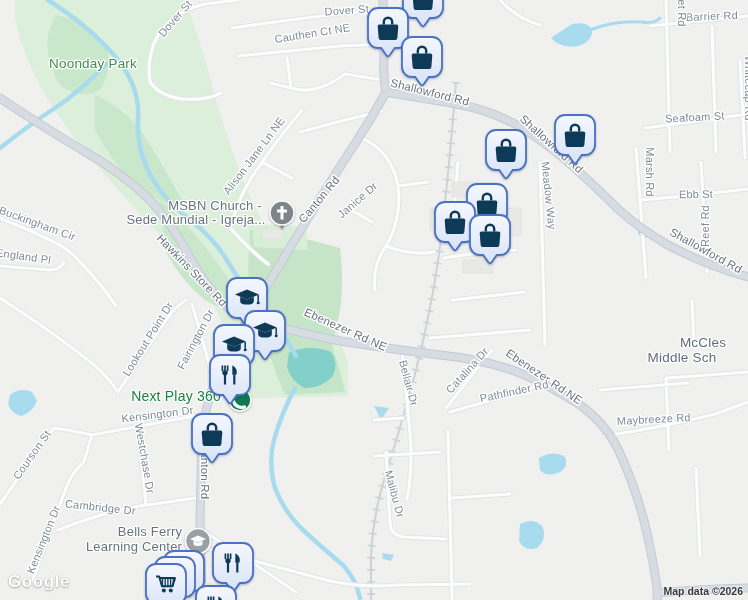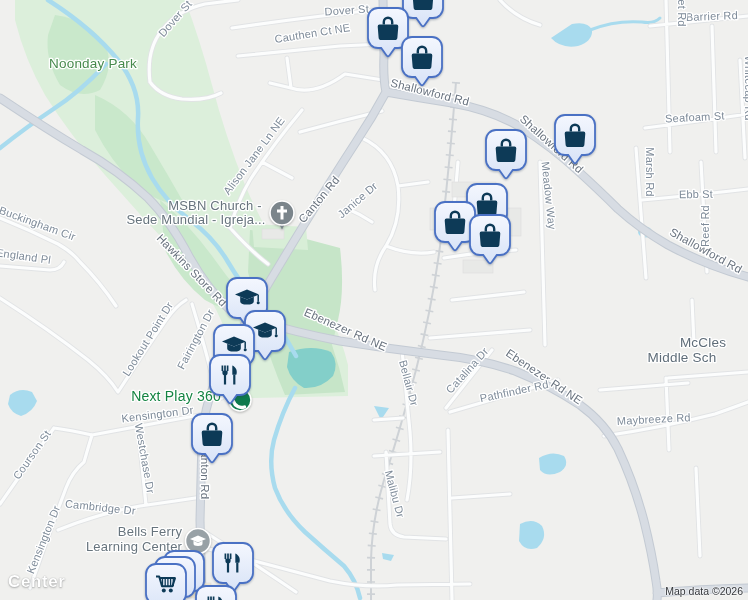--- a/index.html
+++ b/index.html
@@ -38,20 +38,21 @@
   
   #google-logo{
     position:absolute;left:8px;bottom:8px;font-size:17px;font-weight:bold;
     color:#ffffff;letter-spacing:.6px;
     text-shadow:0 0 1px rgba(60,64,67,.45),0 1px 2px rgba(60,64,67,.35);
     user-select:none;cursor:pointer;
   }
   #attribution{
     position:absolute;right:5px;bottom:3px;font-size:10.5px;color:#34373b;
     text-shadow:0 0 2px #fff,0 0 2px #fff,0 0 2px #fff;
+    font-weight:bold;
   }
 </style>
 </head>
 <body>
 
 <div id="viewport">
   <svg id="map-svg" width="748" height="600" viewBox="0 0 748 600">
     <defs>
       <linearGradient id="pinGrad" x1="0" y1="0" x2="0" y2="1">
         <stop offset="0" stop-color="#f4f7fe"></stop>
@@ -266,15 +267,15 @@
           <use href="#pin-body" class="pin-base"></use>
           <use href="#ic-cart"></use>
         </g>
         <g transform="translate(216,606)" class="marker">
           <use href="#pin-body" class="pin-base"></use>
           <use href="#ic-food"></use>
         </g>
       </g>
   </svg>
 
-  <div id="google-logo">Center</div>
+  <div id="google-logo">Google</div>
   <div id="attribution">Map data ©2026</div>
 </div>
 
 </body></html>

